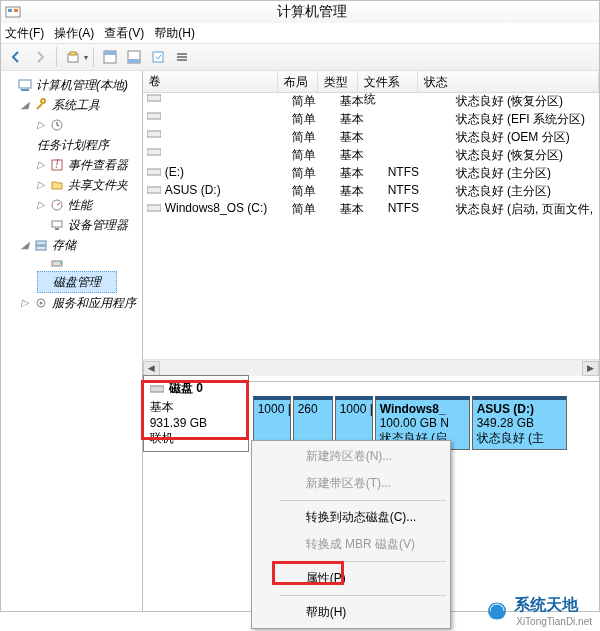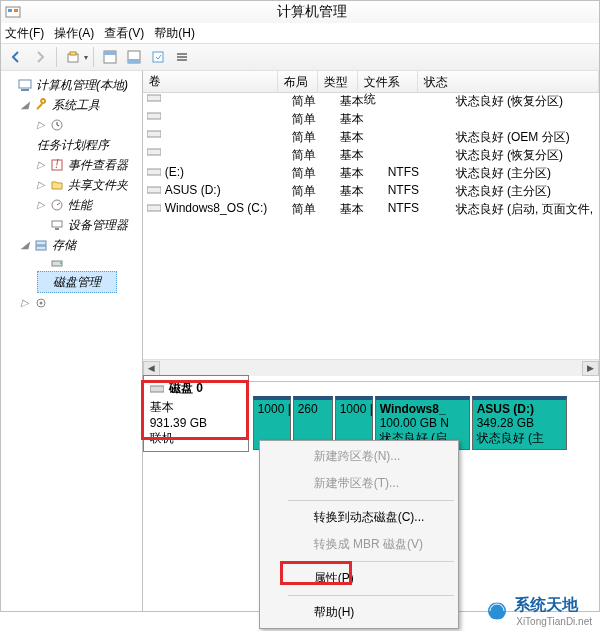--- a/index.html
+++ b/index.html
@@ -39,21 +39,21 @@
 .hscroll .sb-btn { width: 17px; height: 15px; background: #e8e8e8; border: 1px solid #c8c8c8; display:flex; align-items:center; justify-content:center; font-size:9px; color:#555; }
 .disk-panel { position: absolute; bottom: 0; left: 0; right: 0; height: 230px; border-top: 1px solid #c0c0c0; background:#fff; }
 .disk-row { display: flex; height: 70px; align-items: flex-end; }
 .disk-head { width: 106px; border: 1px solid #808080; background: #fff; padding: 4px 6px; }
 .disk-head .disk-icon { display: inline-block; width: 14px; height: 10px; vertical-align: middle; }
 .disk-head .disk-name { font-weight: bold; display: inline-block; margin-left: 2px; }
 .disk-head .disk-type { margin-top: 2px; }
 .disk-head .disk-size { }
 .disk-head .disk-status { }
 .part-strip { flex: 1; display: flex; gap: 2px; padding: 2px 0 2px 4px; }
-.part { border: 1px solid #666; border-top: 4px solid #26547c; background: #14b8a6; padding: 2px 4px; font-size: 11px; overflow: hidden; }
+.part { border: 1px solid #666; border-top: 4px solid #26547c; background: #7dd3fc; padding: 2px 4px; font-size: 11px; overflow: hidden; }
 .part .p-name { font-weight: bold; white-space: nowrap; }
 .part .p-size { white-space: nowrap; }
 .part .p-stat { white-space: nowrap; }
 .red-box-1 { position: absolute; border: 3px solid #e3272b; pointer-events: none; }
 .context-menu { position: absolute; background: #f5f5f5; border: 1px solid #a0a0a0; box-shadow: 2px 2px 4px rgba(0,0,0,0.3); padding: 2px; width: 200px; }
 .cm-item { padding: 5px 20px 5px 28px; font-size: 12px; cursor: default; }
 .cm-item.disabled { color: #9a9a9a; }
 .cm-sep { height: 1px; background: #d0d0d0; margin: 3px 2px; }
 .watermark { position: absolute; right: 8px; bottom: 4px; display: flex; align-items: center; gap: 6px; }
 .watermark .wm-icon { width: 22px; height: 22px; }
@@ -229,20 +229,21 @@
                 </ul>
               </li>
               <li>
                   <span class="expander">▷</span>
                   <span class="node-icon">
                     <svg width="14" height="14" viewBox="0 0 14 14">
                       <circle cx="7" cy="7" r="4" fill="none" stroke="#888"></circle>
                       <circle cx="7" cy="7" r="1.5" fill="#888"></circle>
                     </svg>
                   </span>
+                  <span class="node-label">服务和应用程序</span>
                 </li>
             </ul>
           </li>
         </ul>
       </div>
     </div>
 
     <div class="right-panel">
 
       <div class="volume-table">
@@ -273,20 +274,21 @@
                 <span class="vol-icon">
                   <svg width="14" height="10" viewBox="0 0 14 10">
                     <rect x="0" y="2" width="14" height="6" fill="#eee" stroke="#999"></rect>
                   </svg>
                 </span>
                 <span></span>
               </div>
               <div class="vcell c-layout">简单</div>
               <div class="vcell c-type">基本</div>
               <div class="vcell c-fs"></div>
+              <div class="vcell c-status">状态良好 (EFI 系统分区)</div>
             </div>
             <div class="vrow">
               <div class="vcell c-vol">
                 <span class="vol-icon">
                   <svg width="14" height="10" viewBox="0 0 14 10">
                     <rect x="0" y="2" width="14" height="6" fill="#eee" stroke="#999"></rect>
                   </svg>
                 </span>
                 <span></span>
               </div>
@@ -395,21 +397,21 @@
               <div class="part" style="width: 95px;">
                 <div class="p-name">ASUS   (D:)</div>
                 <div class="p-size">349.28 GB</div>
                 <div class="p-stat">状态良好 (主</div>
               </div>
             </div>
         </div>
 
         <div class="red-box-1" style="left:-2px; top:-2px; width:108px; height:60px;"></div>
 
-        <div class="context-menu" style="left:116px; top:58px;padding-left:26px;">
+        <div class="context-menu" style="left:108px; top:58px;padding-left:26px;">
           <div class="cm-item disabled">新建跨区卷(N)...</div>
           <div class="cm-item disabled">新建带区卷(T)...</div>
           <div class="cm-sep"></div>
           <div class="cm-item">转换到动态磁盘(C)...</div>
           <div class="cm-item disabled">转换成 MBR 磁盘(V)</div>
           <div class="cm-sep"></div>
           <div class="cm-item" style="position:relative;"><span class="red-box-1" style="left:-6px; top:-4px; width:72px; height:24px;"></span>属性(P)</div>
           <div class="cm-sep"></div>
           <div class="cm-item">帮助(H)</div>
         </div>

